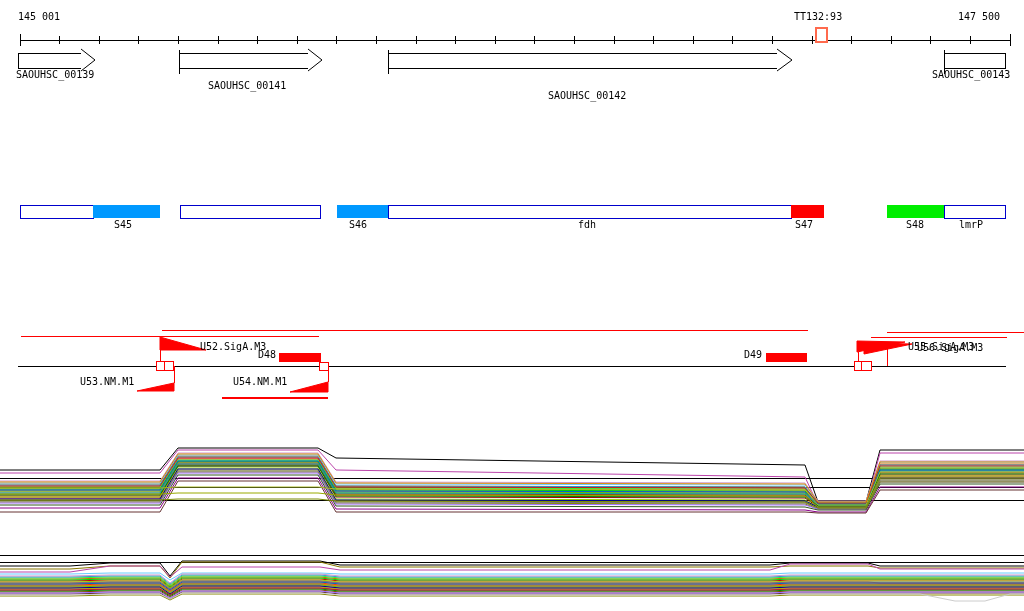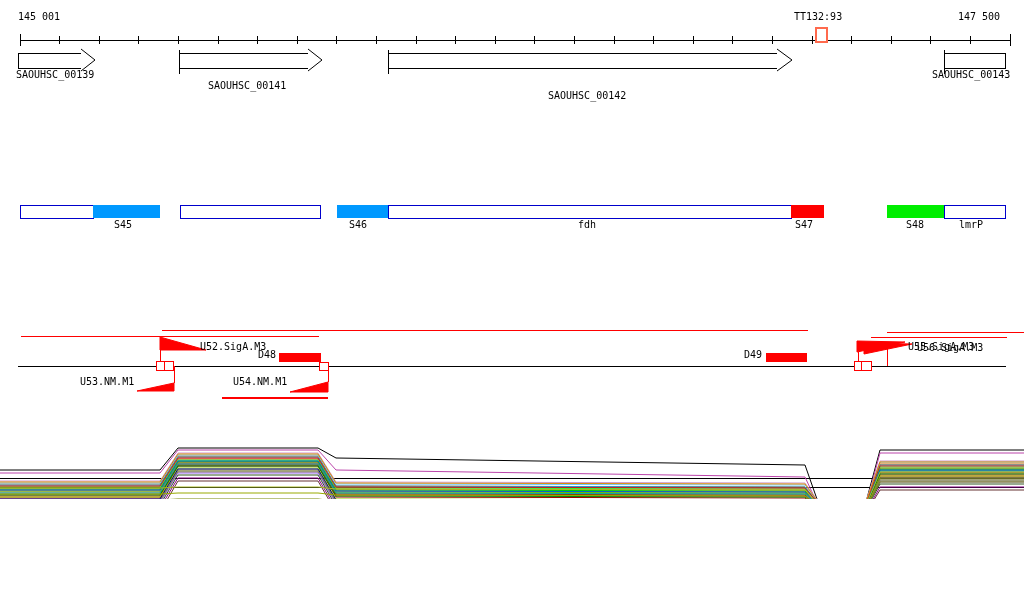--- a/index.html
+++ b/index.html
@@ -1,16 +1,16 @@
 <!DOCTYPE html>
 <html><head>
 <meta charset="utf-8">
 <style>
   html,body{margin:0;padding:0;background:#fff;}
-  #stage{position:relative;width:1024px;height:499px;background:#fff;overflow:hidden;
+  #stage{position:relative;width:1024px;height:611px;background:#fff;overflow:hidden;
          font-family:"DejaVu Sans Mono","Liberation Mono",monospace;}
   svg{position:absolute;left:0;top:0;}
   svg text{font-family:"DejaVu Sans Mono","Liberation Mono",monospace;font-size:10px;fill:#000;}
 </style>
 </head>
 <body>
 
 <div id="stage">
   <svg id="canvas" width="1024" height="611" viewBox="0 0 1024 611">
       <line x1="20" y1="40.5" x2="1010" y2="40.5" stroke="#000000" stroke-width="1" shape-rendering="crispEdges"></line>

